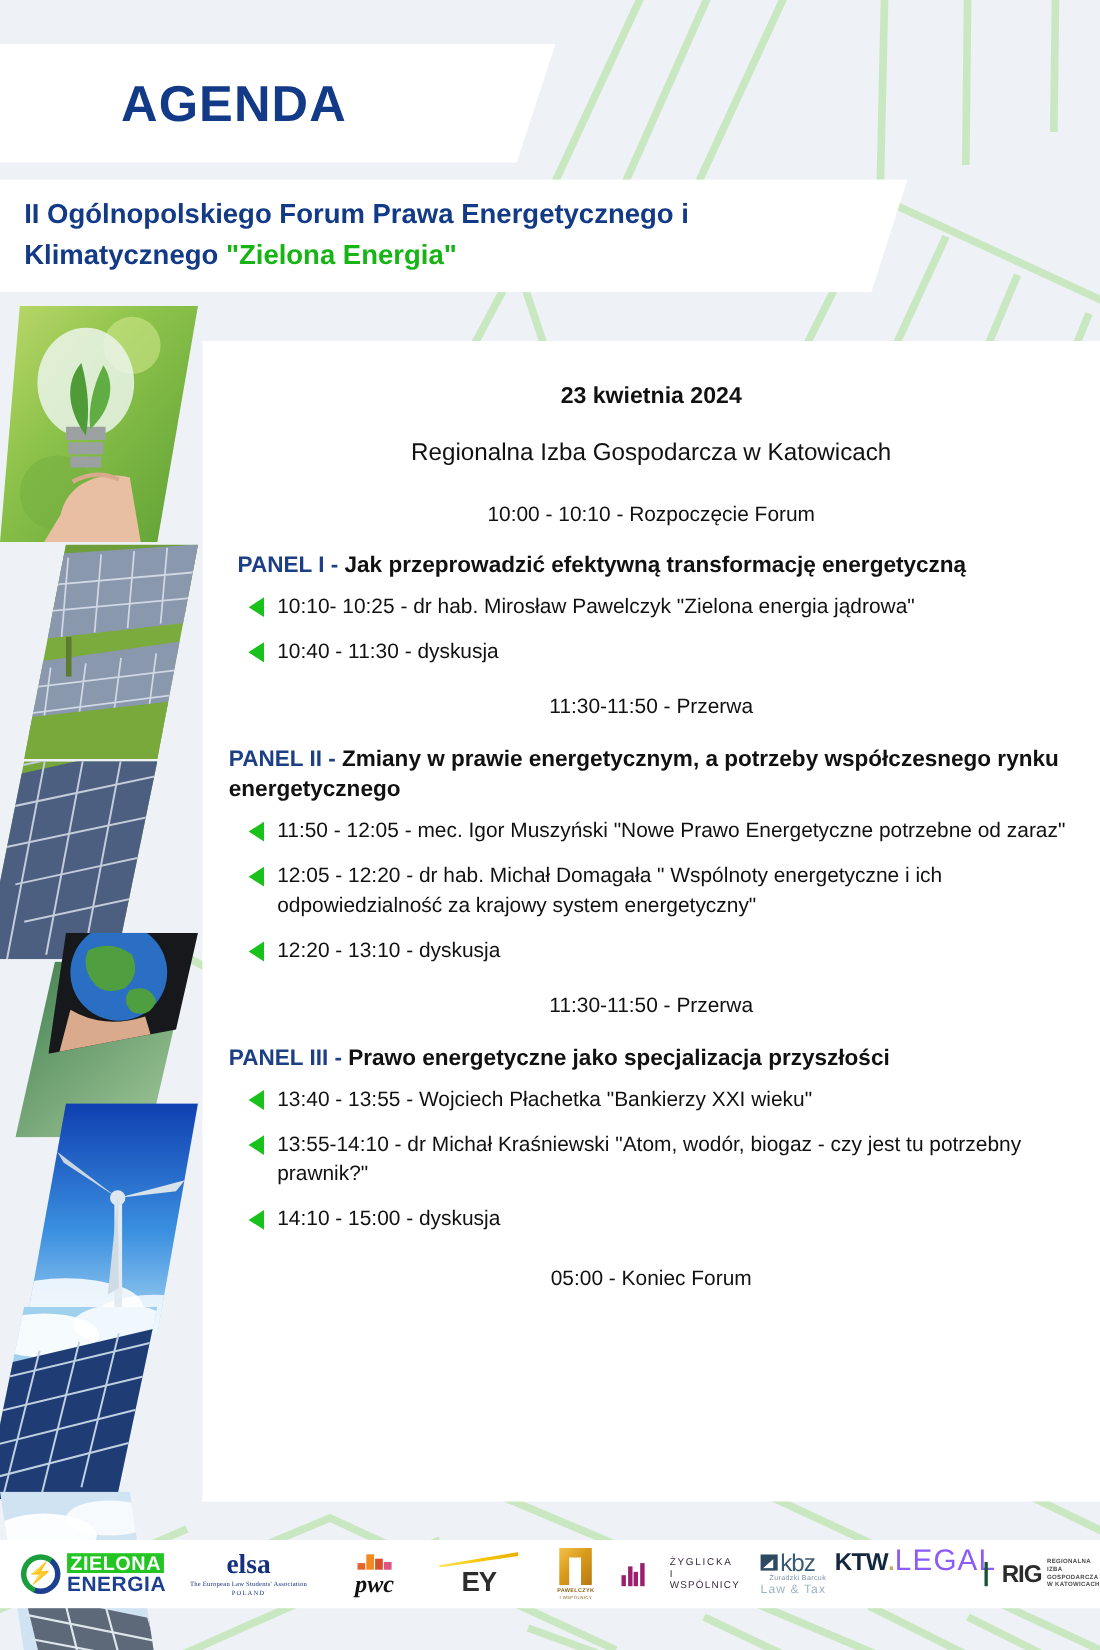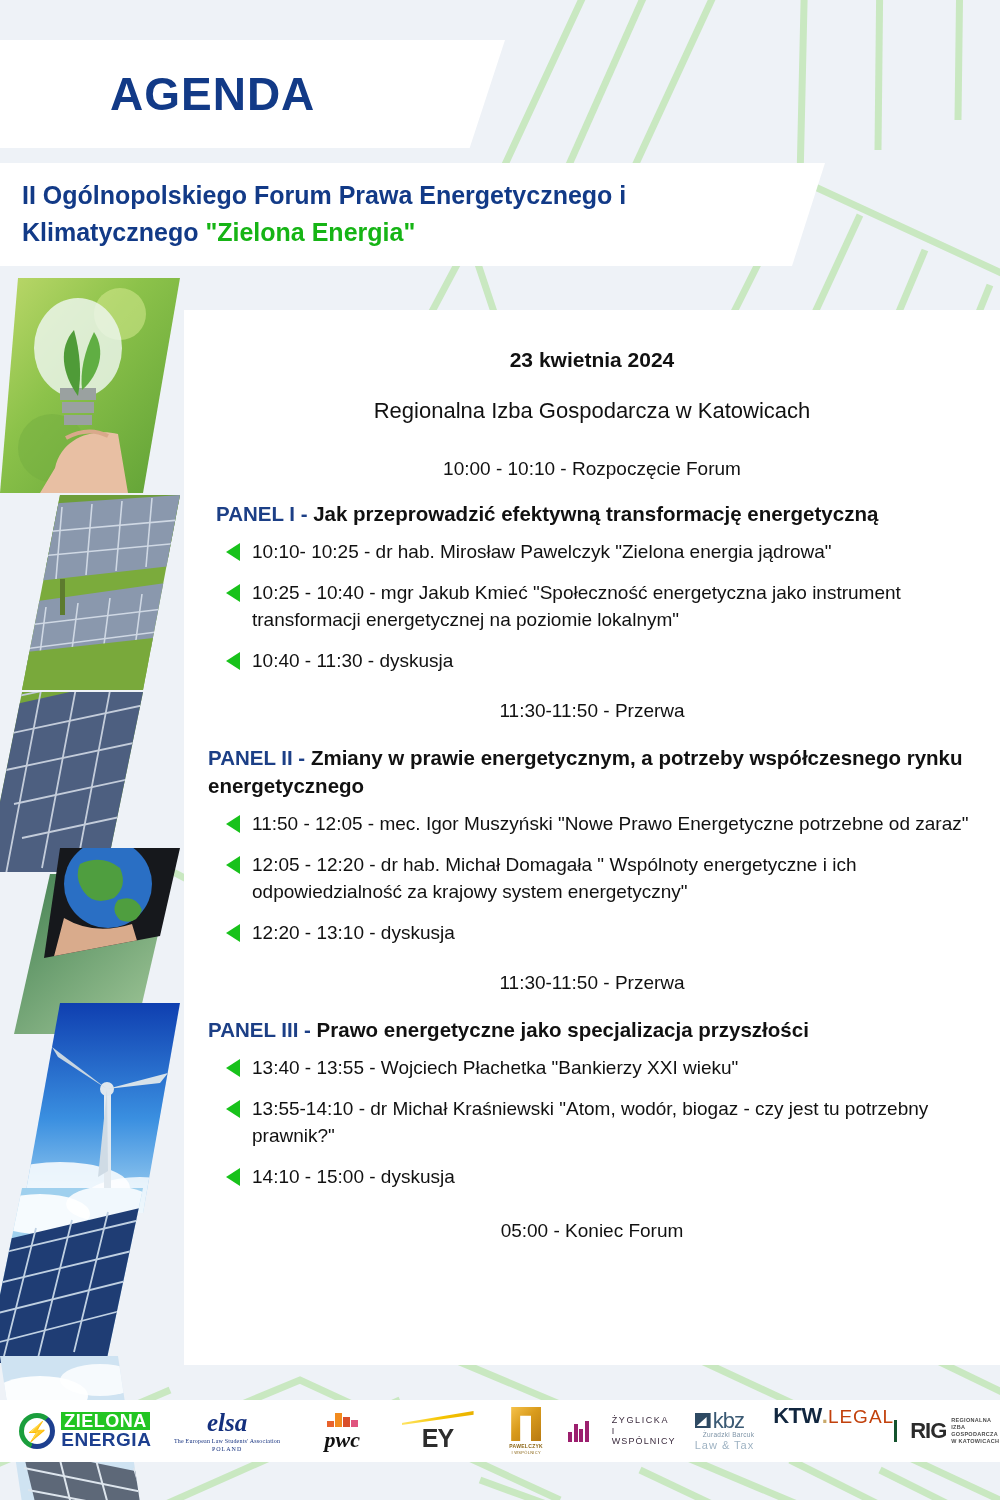--- a/index.html
+++ b/index.html
@@ -117,21 +117,21 @@
     background:#fff;}
   .ze-bolt{position:absolute;left:50%;top:50%;transform:translate(-50%,-50%);
     font-size:19px;color:#1d3f8f;z-index:2;line-height:1;font-weight:bold;}
   .ze-text{line-height:1.02;}
   .ze-1{background:#22c522;color:#fff;font-weight:bold;font-size:18px;
     letter-spacing:.5px;padding:0 3px;display:inline-block;}
   .ze-2{color:#1d3f8f;font-weight:bold;font-size:19px;letter-spacing:.5px;display:block;}
 
   
   .elsa{text-align:center;}
-  .elsa-name{font-family:"Liberation Serif",serif;font-style:italic;font-weight:bold;
+  .elsa-name{font-family:"Liberation Serif",serif;font-weight:bold;
     font-size:25px;color:#14307e;line-height:1;}
   .elsa-sub{font-family:"Liberation Serif",serif;font-size:6px;color:#14307e;
     letter-spacing:.2px;margin-top:3px;}
   .elsa-sub2{font-family:"Liberation Serif",serif;font-size:6px;color:#14307e;
     letter-spacing:1px;margin-top:2px;}
 
   
   .pwc{text-align:center;}
   .pwc-bars{display:flex;align-items:flex-end;justify-content:center;height:16px;gap:1px;margin-bottom:2px;}
   .pwc-bars i{display:block;width:7px;}
@@ -169,21 +169,21 @@
   .kbz-mark::after{content:"";position:absolute;left:2px;bottom:2px;width:10px;height:9px;
     background:#fff;clip-path:polygon(0 100%,100% 0,100% 100%);}
   .kbz-name{font-size:22px;color:#3b5a74;line-height:.9;letter-spacing:-1px;}
   .kbz-s1{font-size:6.5px;color:#7d93a6;letter-spacing:.3px;margin-top:1px;}
   .kbz-s2{font-size:11px;color:#9fb3c3;letter-spacing:1px;margin-top:1px;}
 
   
   .ktw{display:flex;align-items:baseline;}
   .ktw-1{font-weight:bold;font-size:22px;color:#11263f;letter-spacing:-.5px;}
   .ktw-dot{color:#c9a96a;font-weight:bold;font-size:22px;}
-  .ktw-2{font-size:19px;color:#c2410c;letter-spacing:1px;}
+  .ktw-2{font-size:27px;color:#8b5cf6;letter-spacing:1px;}
 
   
   .rig{display:flex;align-items:center;gap:5px;}
   .rig-mark{font-size:22px;font-weight:bold;color:#2b2b2b;letter-spacing:-1px;
     border-left:3px solid #14532d;padding-left:13px;line-height:1;}
   .rig-text{line-height:1.25;color:#4b4b4b;}
   .rig-text div{font-size:5.5px;font-weight:bold;letter-spacing:.3px;}
 </style>
 </head>
 <body>
@@ -398,21 +398,21 @@
 
       <div class="date-line center-line">23 kwietnia 2024</div>
       <div class="venue-line center-line">Regionalna Izba Gospodarcza w Katowicach</div>
       <div class="open-line center-line">10:00 - 10:10 - Rozpoczęcie Forum</div>
 
       <div class="panel-head">
         <span class="panel-label">PANEL I - </span><span>Jak przeprowadzić efektywną transformację energetyczną</span>
       </div>
       <ul class="items">
         <li class="item"><span class="tri"></span><span>10:10- 10:25 - dr hab. Mirosław Pawelczyk "Zielona energia jądrowa"</span></li>
-        <li class="item"><span class="tri"></span><span>10:25 - 10:40 - mgr Jakub Kmieć "Społeczność energetyczna jako instrument transformacji energetycznej na poziomie lokalnym"</span></li>
+        <li class="item"><span class="tri"></span></li>
         <li class="item"><span class="tri"></span><span>10:40 - 11:30 - dyskusja</span></li>
       </ul>
 
       <div class="break-line">11:30-11:50 - Przerwa</div>
 
       <div class="panel-head" style="margin-left:2px;">
         <span class="panel-label">PANEL II - </span><span>Zmiany  w prawie energetycznym, a potrzeby współczesnego rynku energetycznego</span>
       </div>
       <ul class="items">
         <li class="item"><span class="tri"></span><span>11:50 - 12:05 - mec. Igor Muszyński "Nowe Prawo Energetyczne potrzebne od zaraz"</span></li>

